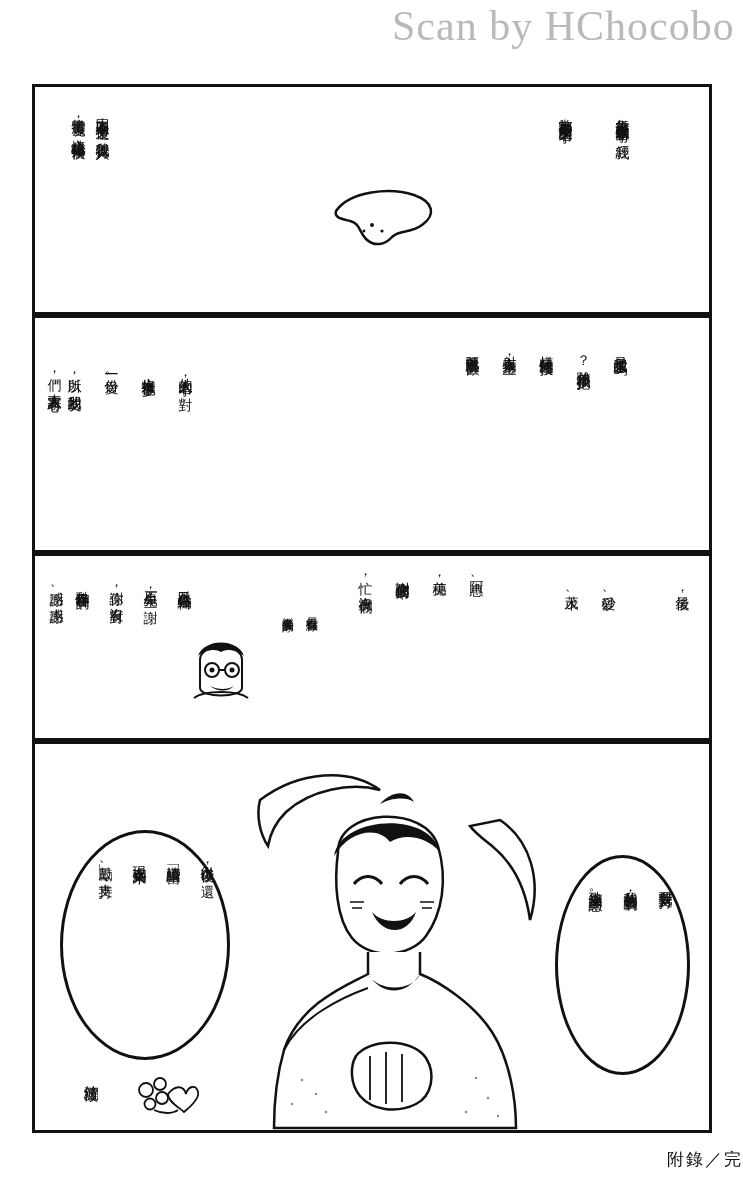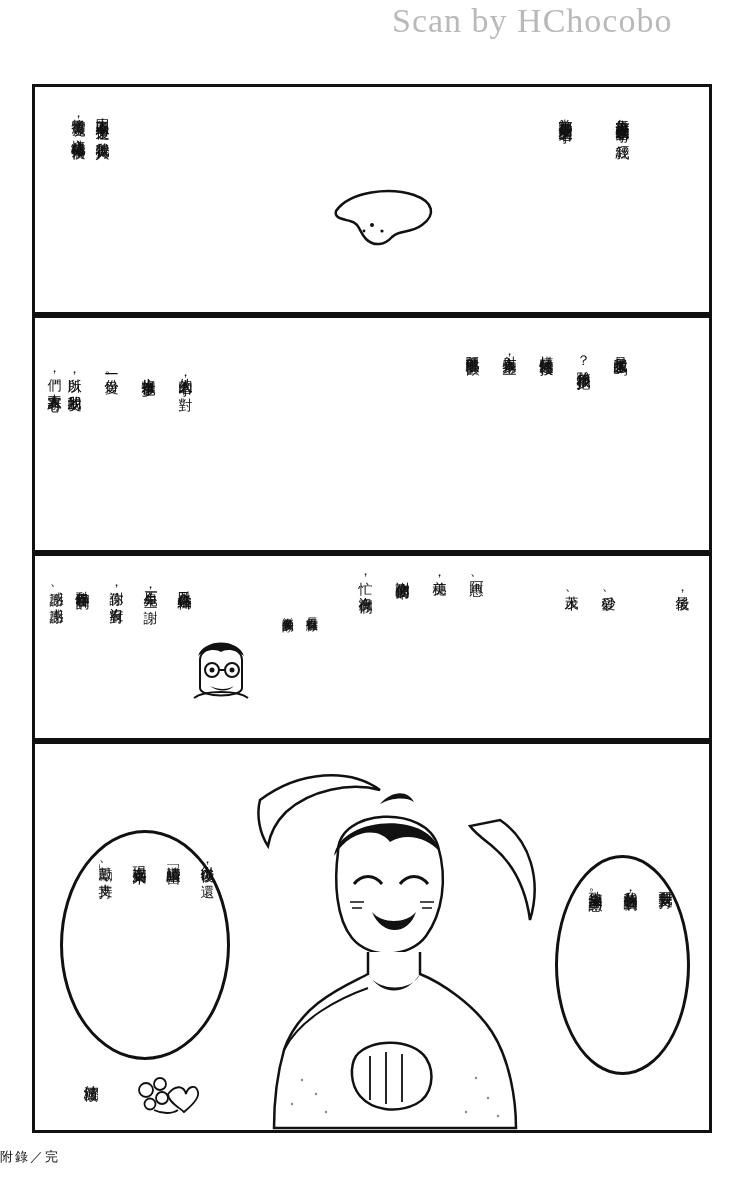--- a/index.html
+++ b/index.html
@@ -17,21 +17,21 @@
   }
   .page {
     position: absolute;
     inset: 0;
   }
   .watermark {
     position: absolute;
     top: 2px;
     left: 392px;
     font-family: "Liberation Serif", serif;
-    font-size: 34px;
+    font-size: 42px;
     color: #b9b9b9;
     letter-spacing: 1px;
     white-space: nowrap;
   }
   .panel {
     position: absolute;
     border: 3px solid #111111;
     background: #ffffff;
     box-sizing: border-box;
   }
@@ -104,23 +104,23 @@
     background: #ffffff;
     box-sizing: border-box;
   }
   #bubble-left  { left: 60px;  top: 830px; width: 170px; height: 230px; }
   #bubble-right { left: 555px; top: 855px; width: 135px; height: 220px; }
 
   .footer {
     position: absolute;
     left: 0; right: 0;
     top: 1148px;
-    text-align: left;
+    text-align: right;
     font-family: Liberation Sans, sans-serif;
-    font-size: 13px;
+    font-size: 17px;
     color: #111111;
     letter-spacing: 2px;
   }
 
   .art { position: absolute; }
   #art-blob  { left: 330px; top: 185px; width: 110px; height: 70px; }
   #art-girl  { left: 230px; top: 760px; width: 330px; height: 370px; }
   #art-kotida{ left: 190px; top: 630px; width: 62px;  height: 72px; }
   #art-flower{ left: 128px; top: 1070px; width: 80px; height: 48px; }
 </style>

